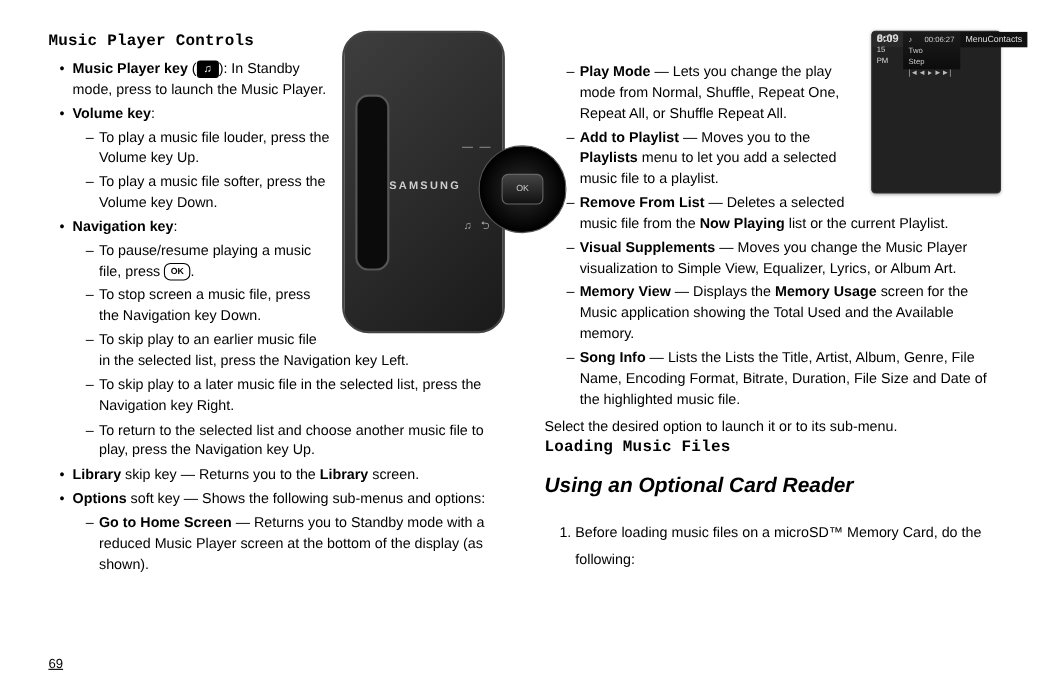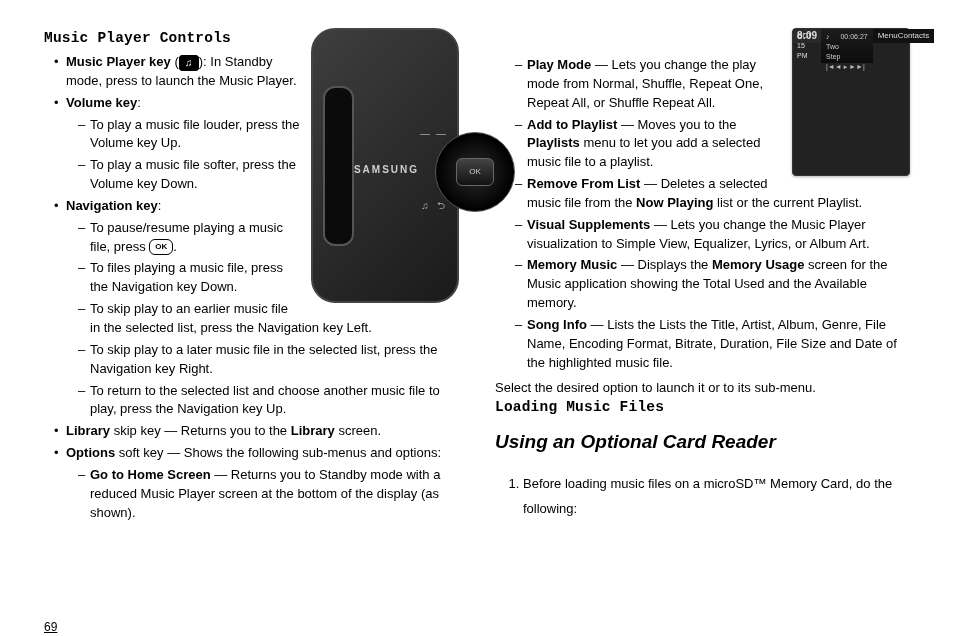--- a/index.html
+++ b/index.html
@@ -94,21 +94,21 @@
     height:28px;background:linear-gradient(#1c1c1c,#0c0c0c);padding:3px 5px;
     display:flex;flex-direction:column;justify-content:space-between;
   }
   .ms-row{display:flex;justify-content:space-between;font-size:7px;color:#ccc;}
   .ms-controls{display:flex;gap:4px;align-items:center;font-size:7px;color:#bbb;}
   .ms-soft{height:14px;display:flex;justify-content:center;align-items:center;
     padding:0 5px;background:#111;font-size:8px;}
   
   ol.steps{margin:16px 0 0 0;padding-left:28px;}
   ol.steps>li{margin:4px 0 0 0;line-height:1.9;}
-  .pagenum{position:absolute;left:44px;bottom:0;font-size:12px;text-decoration:underline;}
+  .pagenum{position:absolute;left:44px;bottom:24px;font-size:12px;text-decoration:underline;}
   .pagewrap{position:relative;}
   .inline-icon{
     display:inline-block;width:18px;height:14px;border:1px solid #000;border-radius:3px;
     vertical-align:middle;text-align:center;font-size:10px;line-height:13px;
     background:#000;color:#fff;
   }
   .inline-ok{
     display:inline-block;width:22px;height:14px;border:1px solid #000;border-radius:6px;
     vertical-align:middle;text-align:center;font-size:8px;line-height:13px;font-weight:bold;
   }
@@ -152,21 +152,21 @@
           <li>To play a music file softer, press the Volume key Down.</li>
         </ul>
       </li>
 
       <li>
         <b>Navigation key</b>:
         <ul class="dashes">
           <li>
             <span>To pause/resume playing a music file, press </span><span class="inline-ok">OK</span><span>.</span>
           </li>
-          <li>To files playing a music file, press the Navigation key Down.</li>
+          <li>To stop screen a music file, press the Navigation key Down.</li>
           <li>To skip play to an earlier music file in the selected list, press the Navigation key Left.</li>
           <li>To skip play to a later music file in the selected list, press the Navigation key Right.</li>
           <li>To return to the selected list and choose another music file to play, press the Navigation key Up.</li>
         </ul>
       </li>
 
       <li>
         <b>Library</b><span> skip key — Returns you to the </span><b>Library</b><span> screen.</span>
       </li>
 
@@ -202,22 +202,22 @@
           <span>Menu</span>
           <span>Contacts</span>
         </div>
       </div>
     </div>
 
     <ul class="dashes" style="padding-left:20px;margin-top:28px;">
       <li><b>Play Mode</b><span> — Lets you change the play mode from Normal, Shuffle, Repeat One, Repeat All, or Shuffle Repeat All.</span></li>
       <li><b>Add to Playlist</b><span> — Moves you to the </span><b>Playlists</b><span> menu to let you add a selected music file to a playlist.</span></li>
       <li><b>Remove From List</b><span> — Deletes a selected music file from the </span><b>Now Playing</b><span> list or the current Playlist.</span></li>
-      <li><b>Visual Supplements</b><span> — Lets you change the Music Player visualization to Simple View, Equalizer, Lyrics, or Album Art.</span></li>
-      <li><b>Memory Music</b><span> — Displays the </span><b>Memory Usage</b><span> screen for the Music application showing the Total Used and the Available memory.</span></li>
+      <li><b>Visual Supplements</b><span> — Moves you change the Music Player visualization to Simple View, Equalizer, Lyrics, or Album Art.</span></li>
+      <li><b>Memory View</b><span> — Displays the </span><b>Memory Usage</b><span> screen for the Music application showing the Total Used and the Available memory.</span></li>
       <li><b>Song Info</b><span> — Lists the Lists the Title, Artist, Album, Genre, File Name, Encoding Format, Bitrate, Duration, File Size and Date of the highlighted music file.</span></li>
     </ul>
 
     <p class="para">Select the desired option to launch it or to its sub-menu.</p>
 
     <h3>Loading Music Files</h3>
     <h4>Using an Optional Card Reader</h4>
     <ol class="steps">
       <li>Before loading music files on a microSD™ Memory Card, do the following:</li>
     </ol>

